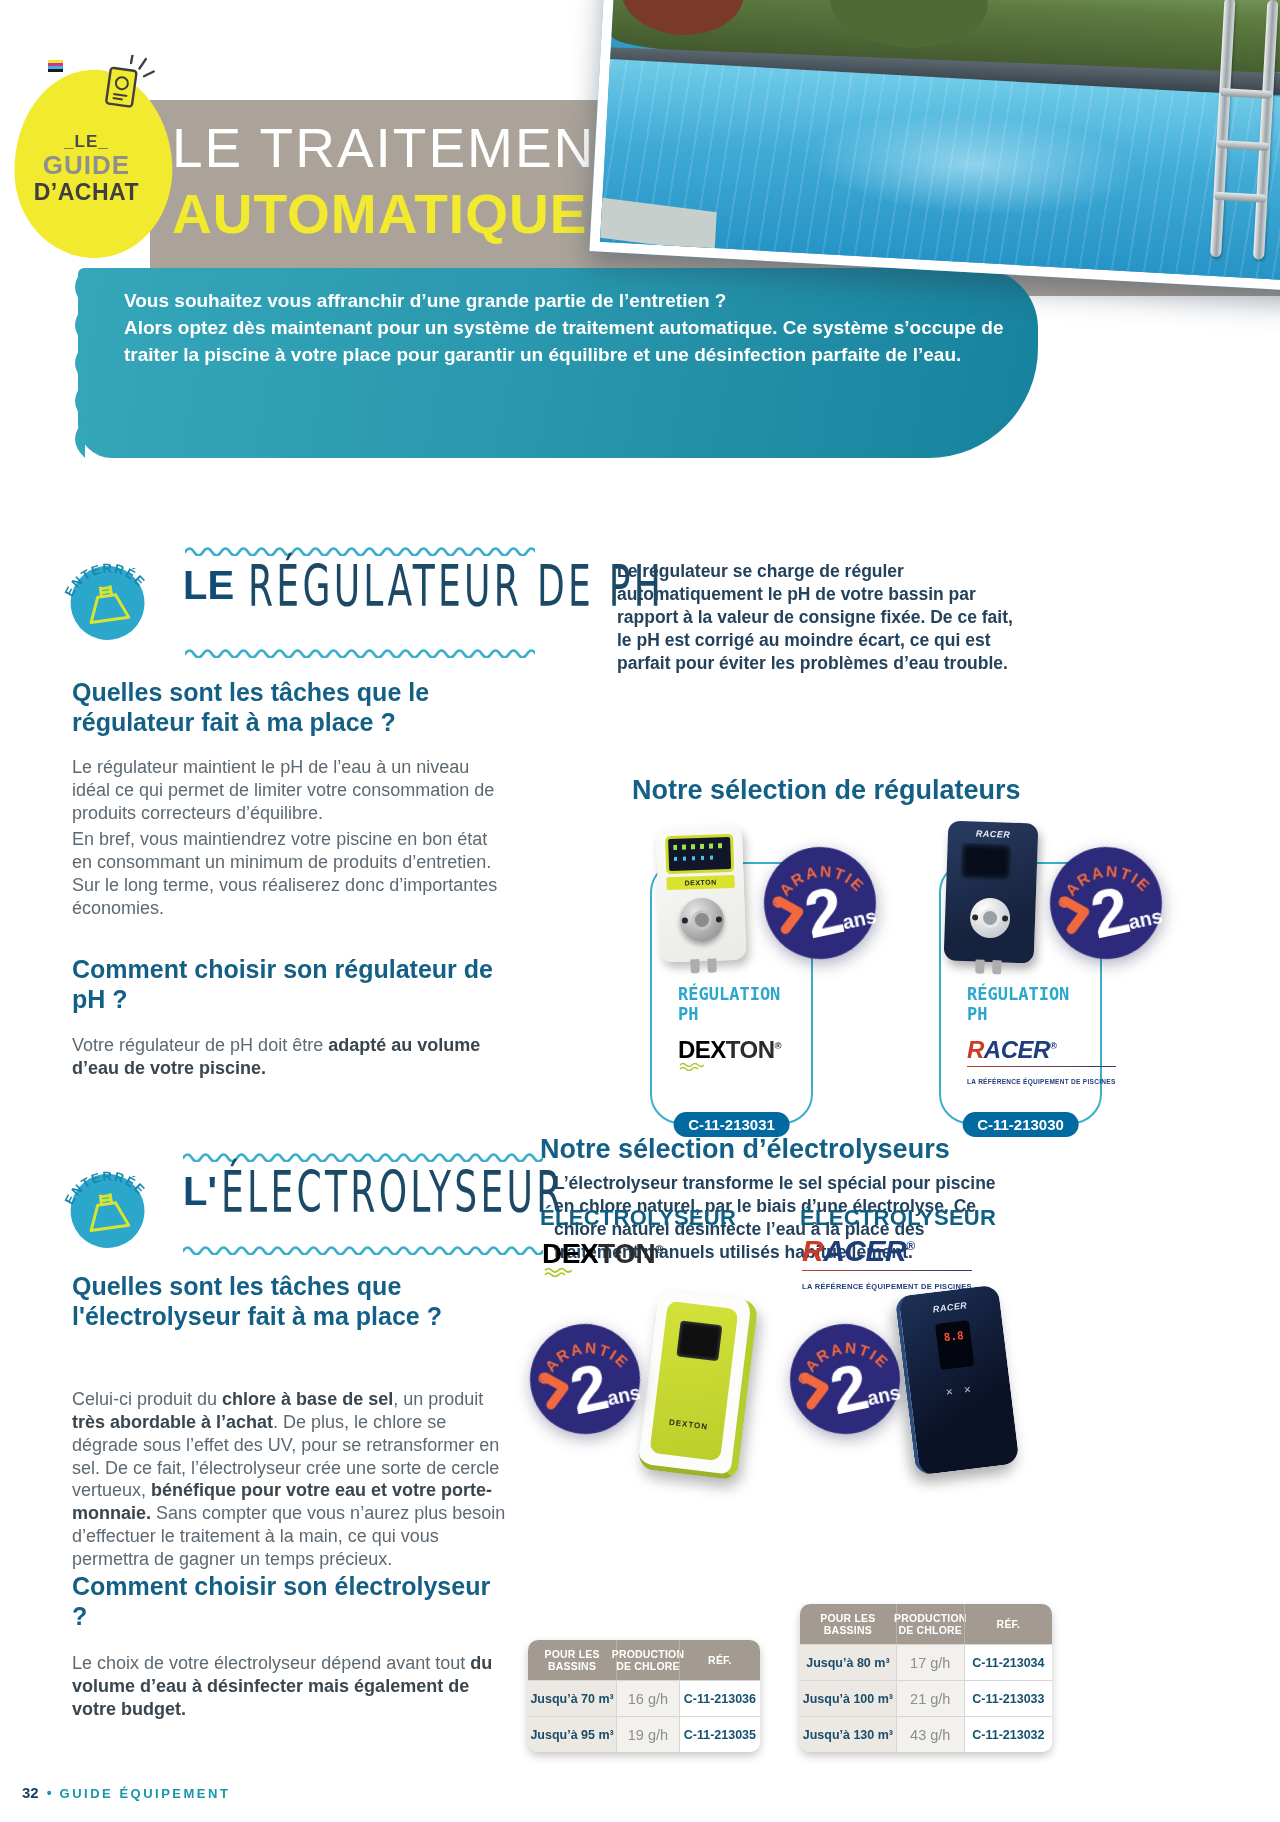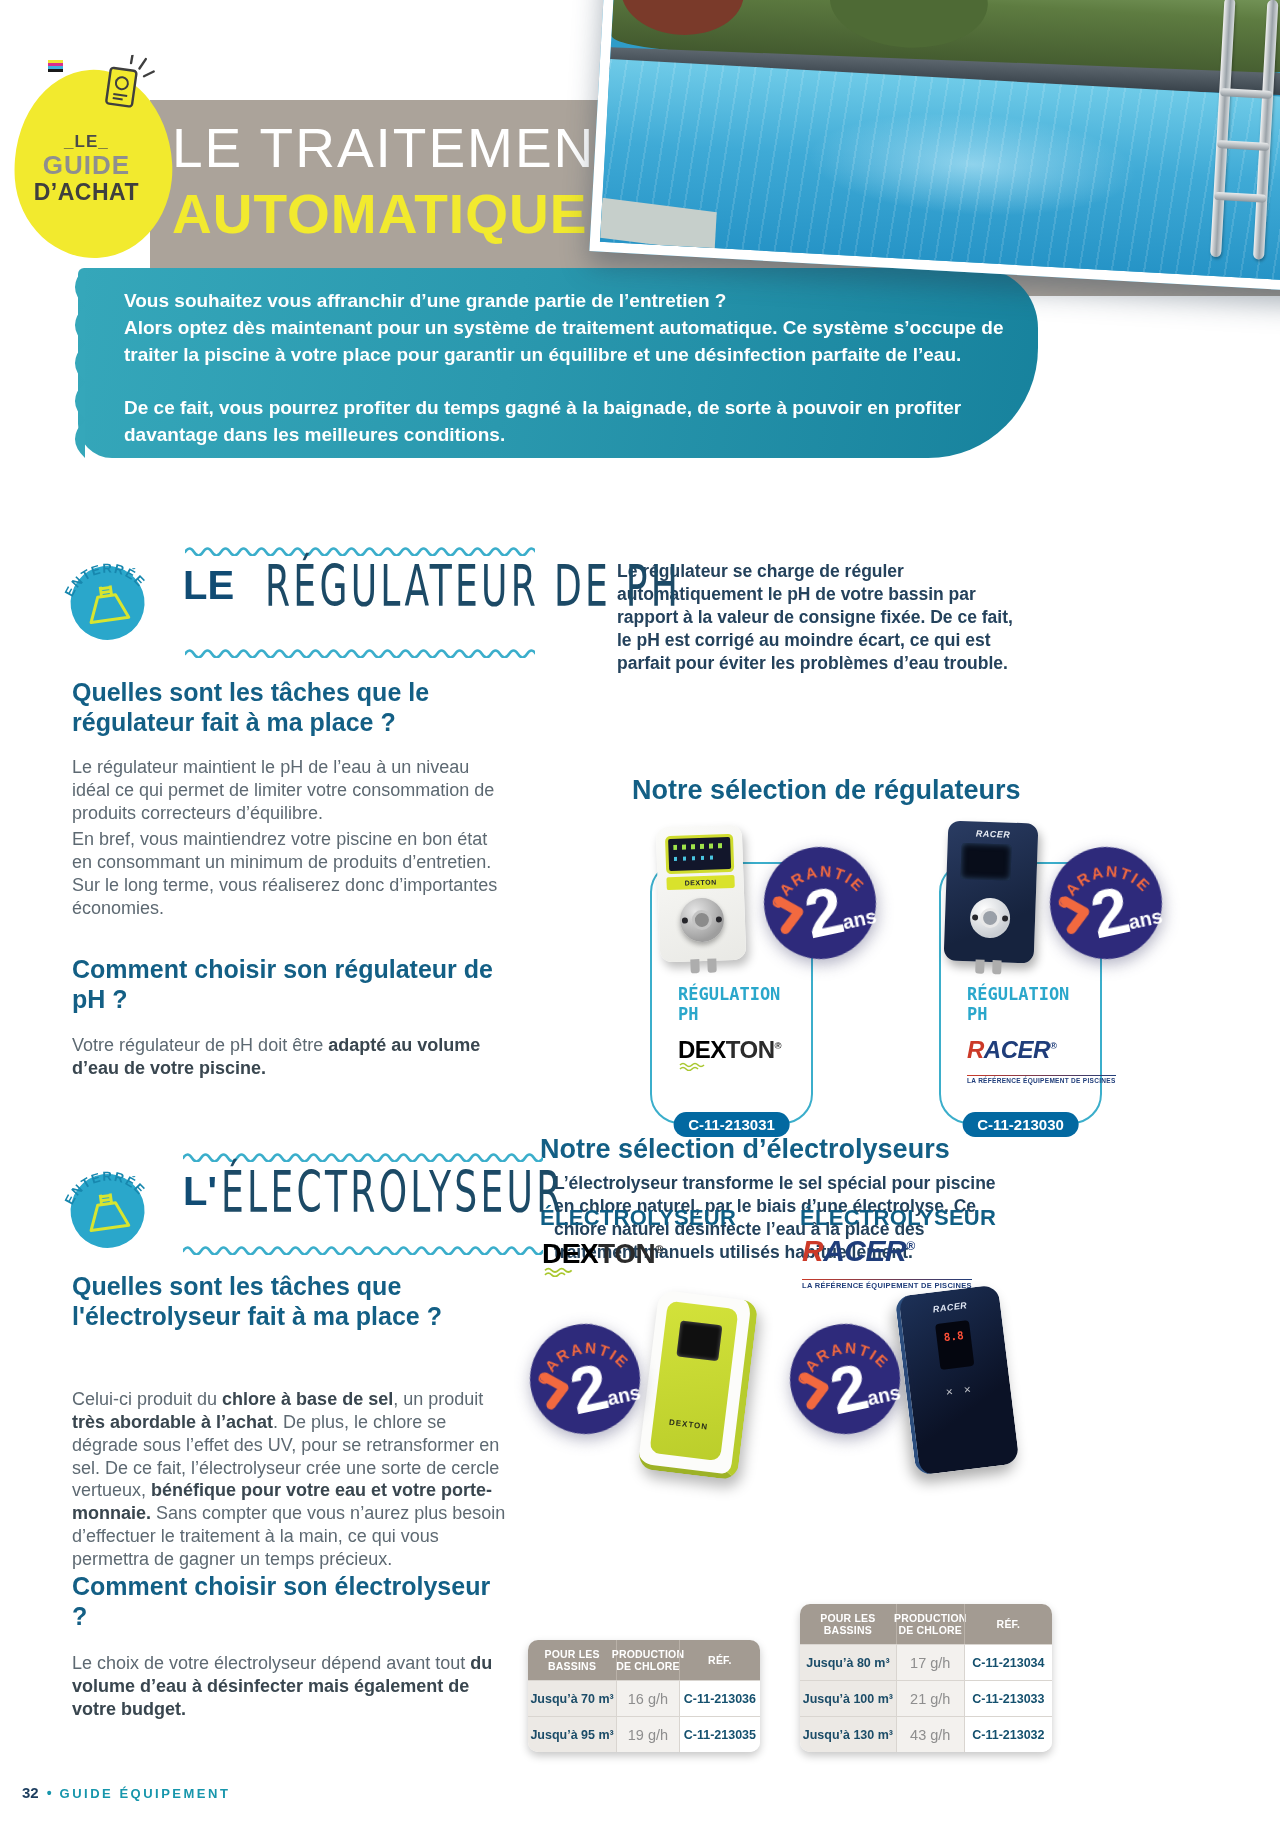--- a/index.html
+++ b/index.html
@@ -46,21 +46,21 @@
     background:linear-gradient(180deg,#6FCBE8 0%,#3FAAD6 45%,#2593C6 100%); }
   .ph-ripples { position:absolute; inset:0; background:repeating-linear-gradient(96deg, rgba(255,255,255,.22) 0 2px, rgba(255,255,255,0) 2px 16px); opacity:.55; }
   .ph-glow { position:absolute; left:28%; top:18%; width:46%; height:55%; background:radial-gradient(ellipse at center, rgba(210,245,255,.55), rgba(210,245,255,0) 70%); }
   .ph-deck { position:absolute; left:0; bottom:0; width:16%; height:13%; background:#C6CFCB; transform:skewY(4deg); }
   .ladder { position:absolute; right:7%; top:10%; height:84%; width:9%; }
   .ladder .rail { position:absolute; top:0; bottom:0; width:11px; border-radius:6px; background:linear-gradient(90deg,#F2F2F2,#9AA2A8 55%,#D8DCDE); box-shadow:1px 2px 3px rgba(0,0,0,.3); }
   .ladder .r1 { left:8%; } .ladder .r2 { right:8%; }
   .ladder .rung { position:absolute; left:10%; right:10%; height:8px; border-radius:4px; background:linear-gradient(180deg,#E8EAEB,#8E969C); }
 
   
-  .section-header { position:absolute; left:183px; display:flex; align-items:center; gap:31px; z-index:2; }
+  .section-header { position:absolute; left:183px; display:flex; align-items:center; gap:14px; z-index:2; }
   .article { font-size:40px; font-weight:bold; color:#114C74; }
   .hand { display:inline-block; font-family:"DejaVu Sans", sans-serif; font-weight:400; font-size:44px;
     letter-spacing:4px; color:#1C4A66; transform:scale(.82,1.3); transform-origin:left center; white-space:nowrap; }
   svg.wave { position:absolute; z-index:2; }
   .h2 { position:absolute; font-size:25px; font-weight:bold; color:#135F85; line-height:1.18; }
   .body-txt { position:absolute; font-size:18px; color:#5D6972; line-height:1.27; }
   .body-txt .seg-b { font-weight:bold; color:#39464F; }
   .lead-bold { position:absolute; font-size:17.5px; font-weight:bold; color:#24425C; line-height:1.32; }
   .sel-title { position:absolute; font-size:27px; font-weight:bold; color:#135F85; }
 
@@ -72,21 +72,21 @@
     font-weight:bold; font-size:15px; padding:4px 15px; border-radius:16px; white-space:nowrap; }
 
   
   .logo-dexton { display:inline-block; font-weight:bold; font-style:normal; letter-spacing:-0.5px; position:relative; }
   .logo-dexton .dex { color:#000000; } .logo-dexton .ton { color:#2B2B2B; }
   .logo-dexton sup { color:#2B2B2B; font-size:40%; } 
   .logo-dexton svg { position:absolute; left:1px; bottom:-7px; }
   .logo-racer { display:inline-block; font-weight:bold; font-style:italic; letter-spacing:-0.5px; }
   .logo-racer .r { color:#CC3A28; } .logo-racer .acer { color:#1F3D7A; }
   .logo-racer sup { color:#1F3D7A; font-size:40%; }
-  .racer-tag { display:block; font-size:6.5px; font-style:normal; color:#1F3D7A; letter-spacing:.3px; margin-top:11px; border-top:1.5px solid; border-image:linear-gradient(90deg,#CC3A28,#1F3D7A) 1; padding-top:1px; white-space:nowrap; }
+  .racer-tag { display:block; font-size:6.5px; font-style:normal; color:#1F3D7A; letter-spacing:.3px; margin-top:2px; border-top:1.5px solid; border-image:linear-gradient(90deg,#CC3A28,#1F3D7A) 1; padding-top:11px; white-space:nowrap; }
 
   
   .garantie { position:absolute; transform:rotate(-12deg); filter:drop-shadow(0 5px 8px rgba(30,30,80,.35)); }
 
   
   .dev { position:absolute; z-index:3; }
   .dev-reg-dexton { width:86px; height:135px; background:linear-gradient(160deg,#FBFBF9,#E9E9E5); border-radius:12px; transform:rotate(-2deg); box-shadow:3px 6px 10px rgba(0,0,0,.25); }
   .dev-reg-dexton .screen { position:absolute; left:9px; top:9px; width:68px; height:38px; background:#12162B; border:3px solid #CFDC2F; border-radius:5px; }
   .dev-reg-dexton .leds { position:absolute; left:5px; top:6px; width:52px; height:5px; background:repeating-linear-gradient(90deg,#9FE34A 0 4px,transparent 4px 9px); }
   .dev-reg-dexton .leds2 { position:absolute; left:5px; top:18px; width:40px; height:4px; background:repeating-linear-gradient(90deg,#49C4E0 0 3px,transparent 3px 9px); }
@@ -176,21 +176,20 @@
   </div>
 
   <div class="teal-band">
     <svg class="wave-edge" width="22" height="190" viewBox="0 0 22 190">
       <path d="M20,0 Q0,19 20,38 Q0,57 20,76 Q0,95 20,114 Q0,133 20,152 Q0,171 20,190 Z" fill="#35A7BA"></path>
     </svg>
     <div class="intro-text">
       <p>Vous souhaitez vous affranchir d’une grande partie de l’entretien ?</p>
       <p>Alors optez dès maintenant pour un système de traitement automatique. Ce système s’occupe de traiter la piscine à votre place pour garantir un équilibre et une désinfection parfaite de l’eau.</p>
       <div class="gap"></div>
-      <p>De ce fait, vous pourrez profiter du temps gagné à la baignade, de sorte à pouvoir en profiter davantage dans les meilleures conditions.</p>
     </div>
   </div>
 
   <div class="guide-blob">
     <svg class="guide-icon" width="60" height="64" viewBox="0 0 60 64">
       <g transform="rotate(12 26 30)">
         <rect x="10" y="14" width="26" height="36" rx="3" fill="#F2EA2E" stroke="#3F3F3F" stroke-width="2.4"></rect>
         <circle cx="23" cy="28" r="6" fill="none" stroke="#3F3F3F" stroke-width="2"></circle>
         <path d="M16,40 h14 M16,44 h10" stroke="#3F3F3F" stroke-width="2" fill="none"></path>
       </g>

